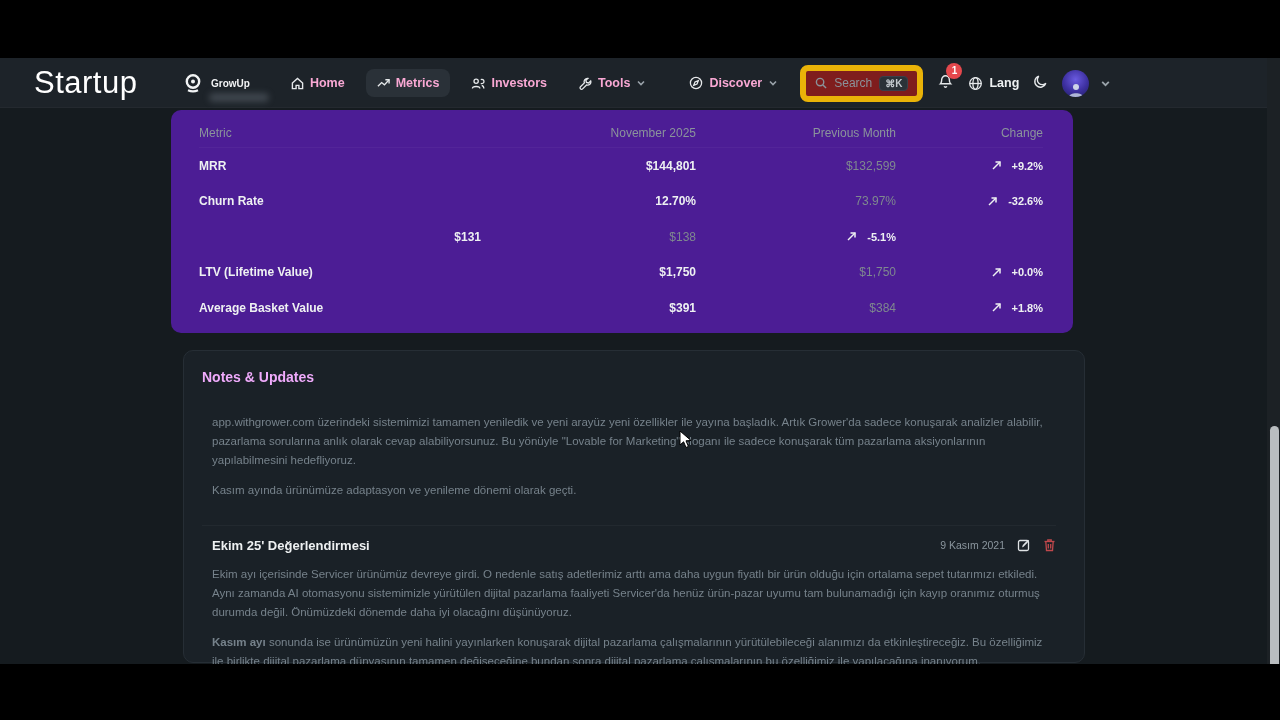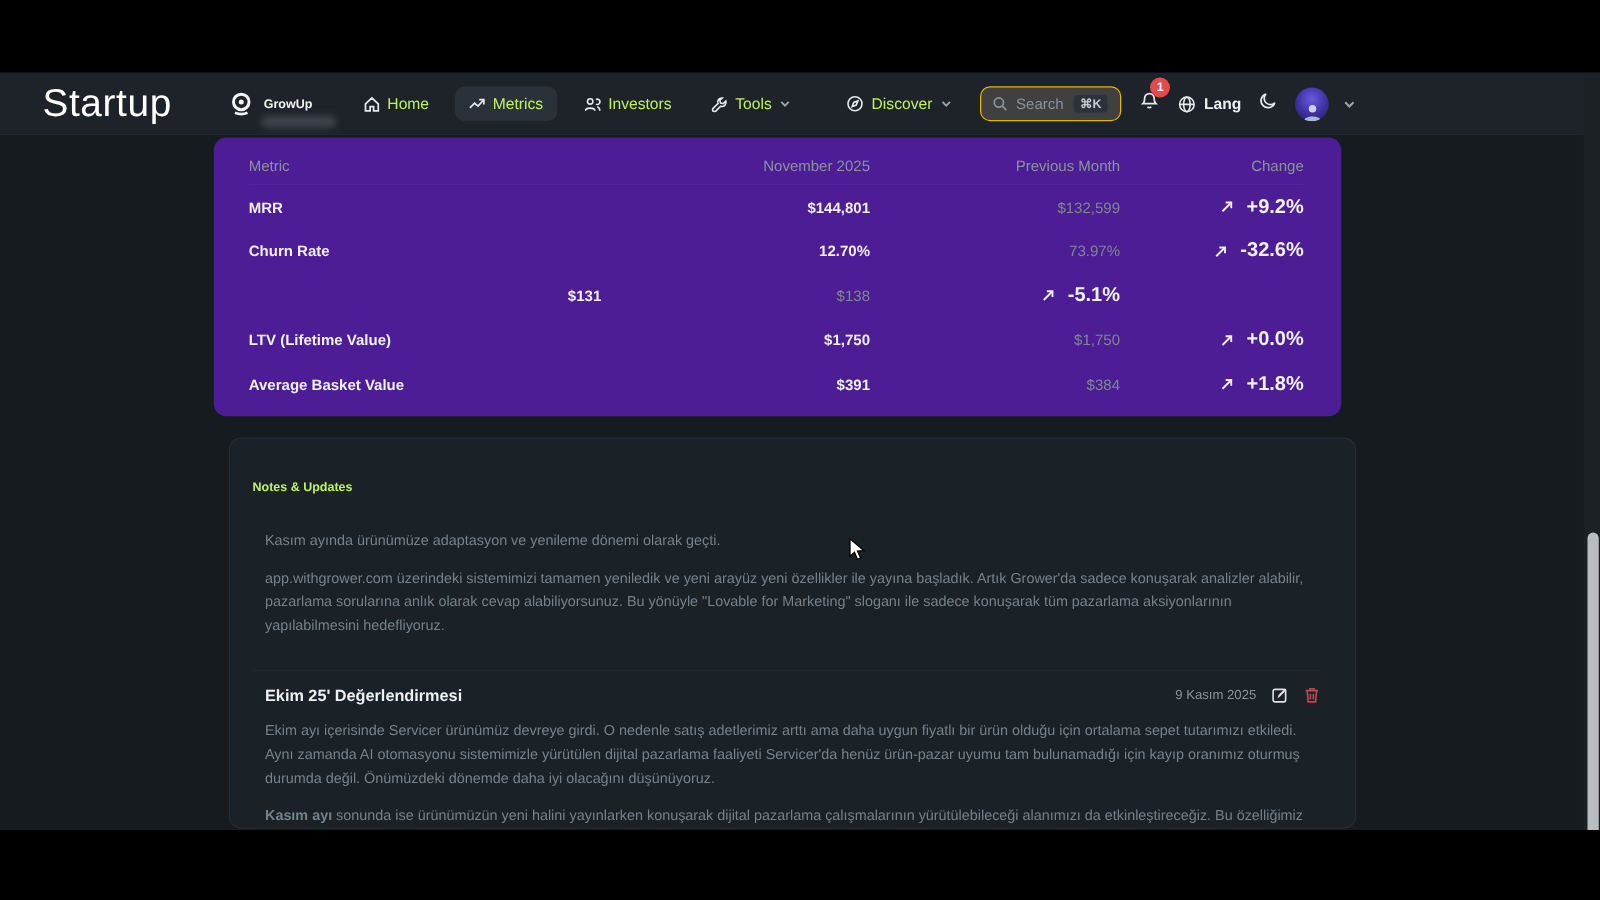--- a/index.html
+++ b/index.html
@@ -12,48 +12,48 @@
   .app { position: absolute; left: 0; top: 58px; width: 1280px; height: 606px; background: #151b1f; overflow: hidden; }
 
   
   .navbar { position: absolute; left: 0; top: 0; width: 1280px; height: 50px; background: #1d2329; border-bottom: 1px solid rgba(255,255,255,0.03); }
   .overlay-title { position: absolute; left: 34px; top: 7px; font-size: 31px; font-weight: 400; letter-spacing: 0.5px; color: #fff; }
   .nav-inner { position: absolute; left: 183px; top: 0; width: 902px; height: 50px; display: flex; align-items: center; justify-content: space-between; }
   .nav-left, .nav-right { display: flex; align-items: center; }
   .brand { display: flex; align-items: center; gap: 8px; margin-right: 30px; position: relative; }
   .brand-name { color: #f2f4f5; font-size: 10px; font-weight: 700; }
   .brand-blur { position: absolute; left: 26px; top: 20px; width: 60px; height: 9px; background: rgba(125,135,145,0.35); border-radius: 5px; filter: blur(3px); }
-  .nav-item { display: flex; align-items: center; gap: 6px; color: #bef264; font-size: 12.5px; font-weight: 400; padding: 7px 11px; border-radius: 8px; cursor: pointer; white-space: nowrap; justify-content: center; }
+  .nav-item { display: flex; align-items: center; gap: 6px; color: #f9a8d4; font-size: 12.5px; font-weight: 700; padding: 7px 11px; border-radius: 8px; cursor: pointer; white-space: nowrap; justify-content: center; }
   .nav-item.active { background: #2a3138; }
   .nav-left .nav-item { margin-right: 10px; }
   .nav-right > * { margin-left: 11px; }
   .icon { display: inline-flex; align-items: center; justify-content: center; }
-  .search-pill { display: flex; align-items: center; gap: 7px; background: #404040; border: 1px solid #eab308; border-radius: 8px; padding: 5px 9px; color: #8a939a; font-size: 12px; cursor: pointer; }
+  .search-pill { display: flex; align-items: center; gap: 7px; background: #7f1d1d; border: 6px solid #eab308; border-radius: 8px; padding: 5px 9px; color: #8a939a; font-size: 12px; cursor: pointer; }
   .kbd { background: #2b3238; border: 1px solid #39414a; border-radius: 4px; font-size: 10px; color: #c4cacf; padding: 1px 5px; font-weight: 700; }
   .bell-wrap { position: relative; cursor: pointer; padding: 4px; }
   .badge { position: absolute; top: -7px; right: -5px; min-width: 16px; height: 16px; border-radius: 8px; background: #e5484d; color: #fff; font-size: 10px; font-weight: 700; display: flex; align-items: center; justify-content: center; padding: 0 4px; }
   .lang { display: flex; align-items: center; gap: 6px; color: #eef1f2; font-size: 12.5px; font-weight: 700; cursor: pointer; }
   .avatar { width: 27px; height: 27px; border-radius: 50%; background: radial-gradient(circle at 50% 35%, #6a5ae0 0%, #3c2f9e 55%, #1f1e5e 100%); display: flex; align-items: flex-end; justify-content: center; overflow: hidden; cursor: pointer; }
   .moon-btn { cursor: pointer; padding: 3px; }
 
   
   .table-card { position: absolute; left: 171px; top: 52px; width: 902px; height: 223px; background: #4c1d95; border-radius: 10px; padding: 8px 30px 14px 28px; }
   .t-head, .t-row { display: grid; grid-template-columns: 1fr 215px 200px 147px; align-items: center; }
   .t-head { height: 30px; border-bottom: 1px solid rgba(255,255,255,0.04); }
   .t-head span { color: #8b949b; font-size: 12px; font-weight: 400; }
   .t-head span:nth-child(n+2), .t-row .num { text-align: right; }
   .t-row { height: 35.5px; }
   .t-row .metric { color: #eef1f2; font-size: 12px; font-weight: 700; }
   .t-row .cur { color: #eef1f2; font-size: 12px; font-weight: 700; }
   .t-row .prev { color: #7f888f; font-size: 12px; }
-  .t-row .chg { display: flex; align-items: center; justify-content: flex-end; gap: 10px; color: #eef1f2; font-size: 16px; font-weight: 700; }
+  .t-row .chg { display: flex; align-items: center; justify-content: flex-end; gap: 10px; color: #eef1f2; font-size: 11px; font-weight: 700; }
 
   
   .notes-card { position: absolute; left: 183px; top: 292px; width: 902px; height: 313px; background: #1a2127; border: 1px solid #262e35; border-radius: 10px; padding: 18px 28px 0 18px; }
-  .notes-title { color: #bef264; font-size: 10px; font-weight: 700; margin-bottom: 16px; margin-top: 16px; }
+  .notes-title { color: #f0abfc; font-size: 14px; font-weight: 700; margin-bottom: 16px; }
   .note { padding: 12px 0 14px 10px; }
   .note + .note { border-top: 1px solid rgba(255,255,255,0.04); }
   .note-head { display: flex; align-items: center; justify-content: space-between; margin-bottom: 12px; }
   .note-title { color: #eef1f2; font-size: 13px; font-weight: 700; }
   .note-meta { display: flex; align-items: center; gap: 12px; }
   .note-date { color: #8a959d; font-size: 10.5px; }
   .icon-btn { cursor: pointer; display: inline-flex; }
   .note p { color: #76828b; font-size: 11.5px; line-height: 1.65; margin-bottom: 11px; max-width: 850px; }
   .note p b { color: #76828b; font-weight: 700; }
 
@@ -283,29 +283,29 @@
             </span>
             <span>+1.8%</span>
           </span>
       </div>
     </div>
 
     <div class="notes-card">
       <div class="notes-title">Notes &amp; Updates</div>
 
       <div class="note">
+        <p>app.withgrower.com üzerindeki sistemimizi tamamen yeniledik ve yeni arayüz yeni özellikler ile yayına başladık. Artık Grower'da sadece konuşarak analizler alabilir, pazarlama sorularına anlık olarak cevap alabiliyorsunuz. Bu yönüyle "Lovable for Marketing" sloganı ile sadece konuşarak tüm pazarlama aksiyonlarının yapılabilmesini hedefliyoruz.</p>
         <p>Kasım ayında ürünümüze adaptasyon ve yenileme dönemi olarak geçti.</p>
-        <p>app.withgrower.com üzerindeki sistemimizi tamamen yeniledik ve yeni arayüz yeni özellikler ile yayına başladık. Artık Grower'da sadece konuşarak analizler alabilir, pazarlama sorularına anlık olarak cevap alabiliyorsunuz. Bu yönüyle "Lovable for Marketing" sloganı ile sadece konuşarak tüm pazarlama aksiyonlarının yapılabilmesini hedefliyoruz.</p>
       </div>
 
       <div class="note">
         <div class="note-head">
           <span class="note-title">Ekim 25' Değerlendirmesi</span>
           <span class="note-meta">
-            <span class="note-date">9 Kasım 2025</span>
+            <span class="note-date">9 Kasım 2021</span>
             <span class="icon-btn">
               <svg width="14" height="14" viewBox="0 0 14 14" fill="none" stroke="#dfe3e5" stroke-width="1.3">
                   <rect x="1.5" y="2.5" width="10" height="10" rx="1.5"></rect>
                   <path d="M5 9.5 L5.8 7 L11 1.8 L12.2 3 L7 8.2 Z" fill="#dfe3e5" stroke="none"></path>
                 </svg>
             </span>
             <span class="icon-btn">
               <svg width="13" height="14" viewBox="0 0 13 14" fill="none" stroke="#c0484c" stroke-width="1.3">
                   <path d="M1.5 3.5 h10"></path>
                   <path d="M4.8 3.5 V2 h3.4 v1.5"></path>

